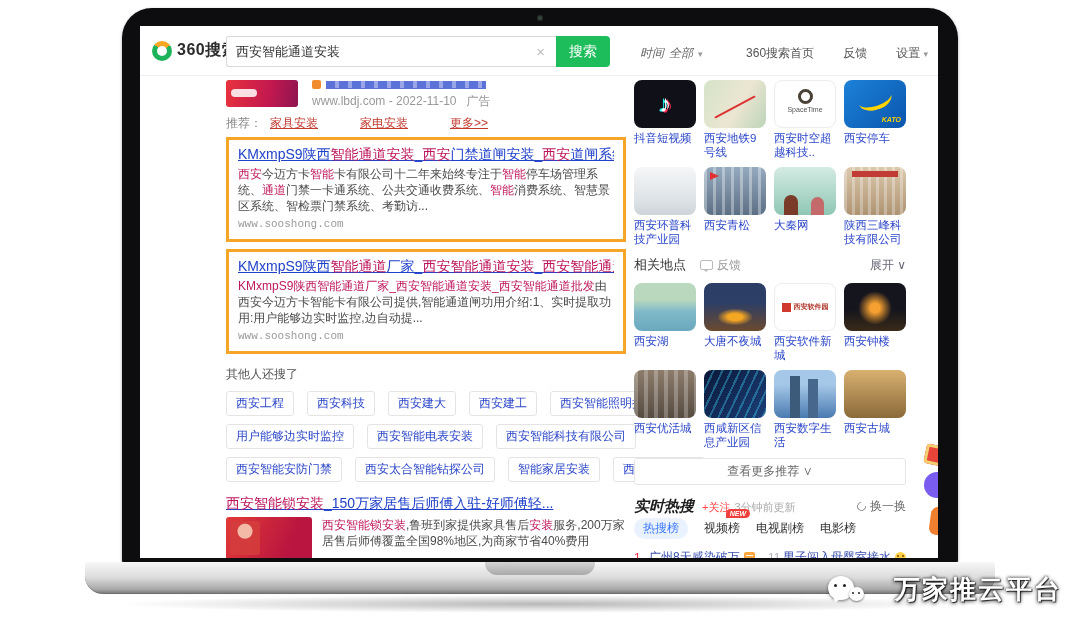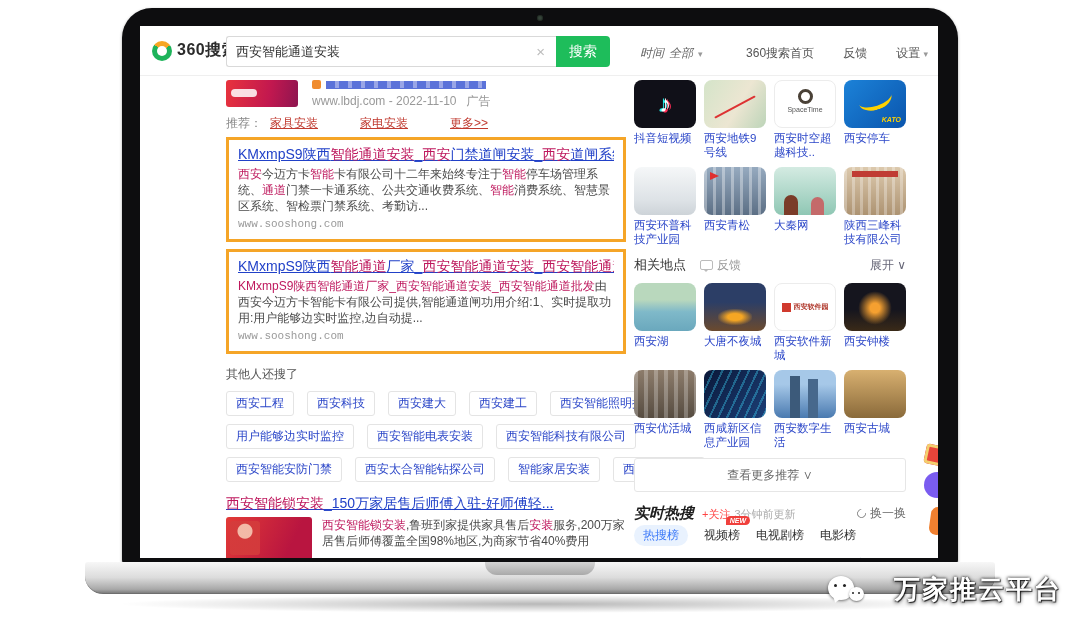--- a/index.html
+++ b/index.html
@@ -139,21 +139,21 @@
   .t-digital::before { content:""; position:absolute; left:16px; top:6px; width:10px; height:42px; background:#3c5a7a; }
   .t-digital::after { content:""; position:absolute; left:34px; top:9px; width:10px; height:39px; background:#47688c; }
   .t-gucheng { background:linear-gradient(#d8b070,#8a6a3a); }
   
   .places-h { display:flex; align-items:center; font-size:13px; color:#333; margin:10px 0 9px; }
   .fb { display:flex; align-items:center; gap:4px; margin-left:14px; color:#999; font-size:12px; cursor:pointer; }
   .fb-ico { width:13px; height:10px; border:1px solid #bbb; border-radius:2px; position:relative; }
   .fb-ico::after { content:""; position:absolute; left:2px; bottom:-3px; border-left:3px solid transparent;
     border-right:3px solid transparent; border-top:3px solid #bbb; }
   .expand { margin-left:auto; color:#667; font-size:12px; cursor:pointer; }
-  .more-btn { margin-top:9px; width:100%; height:34px; border:1px solid #e6e6e6; border-radius:3px;
+  .more-btn { margin-top:9px; width:100%; height:27px; border:1px solid #e6e6e6; border-radius:3px;
     background:#fff; font-size:12px; color:#666; display:flex; align-items:center; justify-content:center;
     cursor:pointer; gap:4px; }
   
   .hot { margin-top:12px; }
   .hot-h { display:flex; align-items:baseline; }
   .hot-title { font-size:15px; font-weight:bold; font-style:italic; color:#1d1d1d; }
   .hot-follow { font-size:11px; color:#fe4444; margin-left:8px; }
   .hot-upd { font-size:11px; color:#aaa; margin-left:4px; }
   .hot-refresh { margin-left:auto; font-size:12px; color:#666; display:flex; align-items:center; gap:4px; cursor:pointer; }
   .rf-ico { width:9px; height:9px; border:1.5px solid #888; border-radius:50%; border-top-color:transparent;

